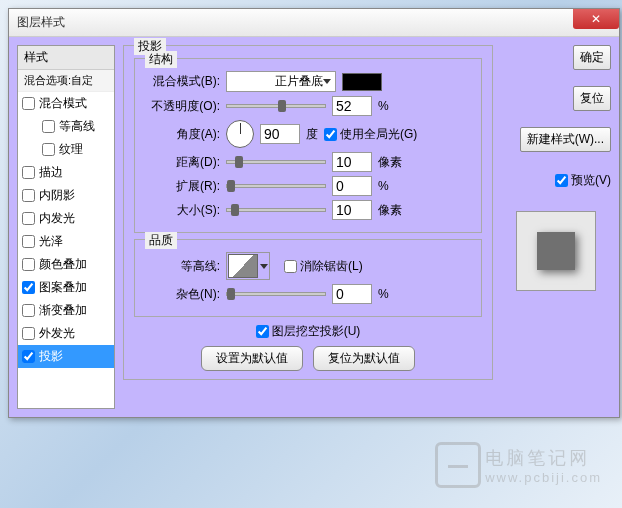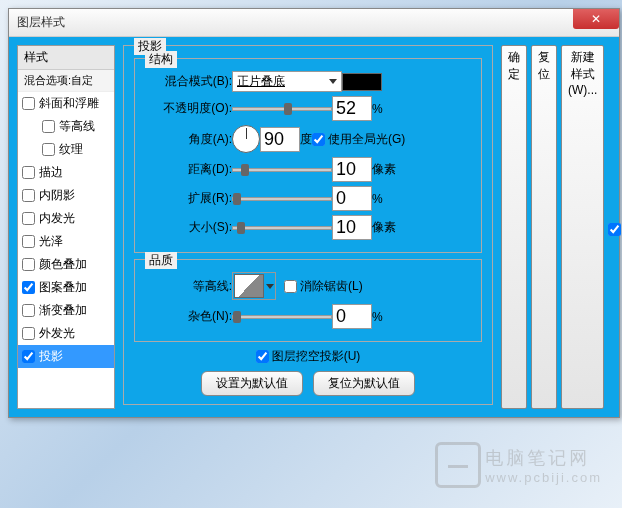--- a/index.html
+++ b/index.html
@@ -1,50 +1,50 @@
 <!DOCTYPE html>
 <html><head>
 <meta charset="utf-8">
 <style>
 * { box-sizing: border-box; margin: 0; padding: 0; font-family: "Microsoft YaHei", "SimSun", sans-serif; font-size: 12px; }
 body { background: linear-gradient(135deg, #e8f0f8 0%, #b8d0e8 50%, #e8f0f8 100%); width: 622px; height: 508px; overflow: hidden; position: relative; }
-.window { position: absolute; left: 8px; top: 8px; width: 612px; height: 410px; background: #0ea5e9; border: 1px solid #888; box-shadow: 2px 2px 6px rgba(0,0,0,0.3); }
+.window { position: absolute; left: 8px; top: 8px; width: 612px; height: 410px; background: #c4b5fd; border: 1px solid #888; box-shadow: 2px 2px 6px rgba(0,0,0,0.3); }
 .titlebar { height: 28px; background: linear-gradient(#fdfdfd, #e8e8e8); border-bottom: 1px solid #ccc; display: flex; align-items: center; padding-left: 8px; position: relative; }
 .title { font-size: 12px; color: #333; }
 .close-btn { position: absolute; right: 0; top: 0; width: 46px; height: 20px; background: linear-gradient(#e06060, #c83030); color: #fff; display: flex; align-items: center; justify-content: center; font-size: 11px; cursor: pointer; border-radius: 0 0 3px 3px; }
 .content { display: flex; padding: 8px; gap: 8px; height: calc(100% - 28px); }
 .left-panel { width: 98px; border: 1px solid #999; background: #fff; }
 .left-header { background: #e8e8e8; padding: 3px 6px; border-bottom: 1px solid #ccc; font-size: 12px; }
 .left-sub { background: #f4f4f4; padding: 3px 6px; border-bottom: 1px solid #eee; font-size: 11px; }
 .style-list { }
 .style-item { padding: 3px 4px; display: flex; align-items: center; gap: 4px; font-size: 12px; cursor: pointer; }
 .style-item.indent { padding-left: 24px; }
 .style-item.selected { background: #3399ff; color: #fff; }
 .style-item input[type=checkbox] { margin: 0; width: 13px; height: 13px; }
 .mid-panel { flex: 1; }
 .fieldset { border: 1px solid #aaa; padding: 8px 10px; margin-bottom: 6px; position: relative; }
 .fieldset-title { position: absolute; top: -8px; left: 10px; background: #f0f0f0; padding: 0 4px; font-size: 12px; }
-.row { display: flex; align-items: center; margin: 4px 12px; }
+.row { display: flex; align-items: center; margin: 4px 0; gap: 6px; }
 .row-label { width: 75px; text-align: right; font-size: 12px; }
-.select-box { border: 1px solid #999; background: #fff; padding: 1px 4px; width: 110px; display: flex; align-items: center; justify-content: space-between; cursor: pointer; text-decoration: underline; }
+.select-box { border: 1px solid #999; background: #fff; padding: 1px 4px; width: 110px; display: flex; align-items: center; justify-content: flex-end; cursor: pointer; }
 .arrow-down { width: 0; height: 0; border-left: 4px solid transparent; border-right: 4px solid transparent; border-top: 5px solid #333; }
 .color-swatch { width: 40px; height: 18px; background: #000; border: 1px solid #666; cursor: pointer; }
 .slider-track { width: 100px; height: 4px; background: #ccc; border: 1px solid #999; position: relative; }
 .slider-thumb { position: absolute; top: -5px; width: 8px; height: 12px; background: #666; border-radius: 2px; }
-.num-input { width: 40px; border: 1px solid #999; padding: 1px 3px; background: #fff; text-align: left; font-size: 18px; }
+.num-input { width: 40px; border: 1px solid #999; padding: 1px 3px; background: #fff; text-align: left; font-size: 14px; }
 .unit { font-size: 12px; }
 .angle-dial { width: 28px; height: 28px; border: 1px solid #666; border-radius: 50%; background: #fff; position: relative; }
 .angle-line { position: absolute; left: 50%; top: 50%; width: 11px; height: 1px; background: #333; transform-origin: 0 0; transform: rotate(-90deg); }
 .chk { display: flex; align-items: center; gap: 3px; font-size: 12px; }
 .chk input { width: 13px; height: 13px; }
 .contour-box { width: 30px; height: 24px; border: 1px solid #666; background: linear-gradient(135deg, #fff 50%, #888 50%); cursor: pointer; display: inline-block; }
 .contour-wrap { display: flex; align-items: center; border: 1px solid #999; padding: 1px; gap: 2px; }
 .btn-row { display: flex; gap: 10px; justify-content: center; margin-top: 6px; }
 .btn { border: 1px solid #888; background: linear-gradient(#fdfdfd, #e4e4e4); padding: 3px 14px; cursor: pointer; border-radius: 6px; font-size: 12px; }
-.right-panel { width: 110px; display: flex; flex-direction: row; gap: 4px; }
+.right-panel { width: 110px; display: flex; flex-direction: column; gap: 16px; align-items: flex-end; }
 .right-btn { border: 1px solid #888; background: linear-gradient(#fdfdfd, #e4e4e4); padding: 3px 6px; cursor: pointer; border-radius: 2px; text-align: center; font-size: 12px; }
 .preview-box { margin-top: 6px; width: 80px; height: 80px; background: #e8e8e8; border: 1px solid #999; align-self: center; display: flex; align-items: center; justify-content: center; }
 .preview-square { width: 38px; height: 38px; background: #707070; box-shadow: 3px 3px 8px rgba(0,0,0,0.5); }
 .watermark { position: absolute; right: 20px; bottom: 20px; display: flex; align-items: center; gap: 4px; opacity: 0.4; margin-left: 21px; }
 .wm-logo { width: 46px; height: 46px; border: 3px solid #999; border-radius: 6px; position: relative; }
 .wm-logo::before { content: ""; position: absolute; left: 10px; right: 10px; top: 50%; height: 3px; background: #999; }
 .wm-text { color: #999; }
 .wm-text div:first-child { font-size: 18px; letter-spacing: 3px; }
 .wm-text div:last-child { font-size: 13px; letter-spacing: 2px; }
 </style>
@@ -58,21 +58,21 @@
       <span>✕</span>
     </div>
   </div>
   <div class="content">
     <div class="left-panel">
       <div class="left-header">样式</div>
       <div class="left-sub">混合选项:自定</div>
       <div class="style-list" id="style-list">
           <div class="style-item">
             <input type="checkbox" style="">
-            <span>斜面和浮雕</span>
+            <span>混合模式</span>
           </div>
           <div class="style-item indent">
             <input type="checkbox" style="">
             <span>等高线</span>
           </div>
           <div class="style-item indent">
             <input type="checkbox" style="">
             <span>纹理</span>
           </div>
           <div class="style-item">

